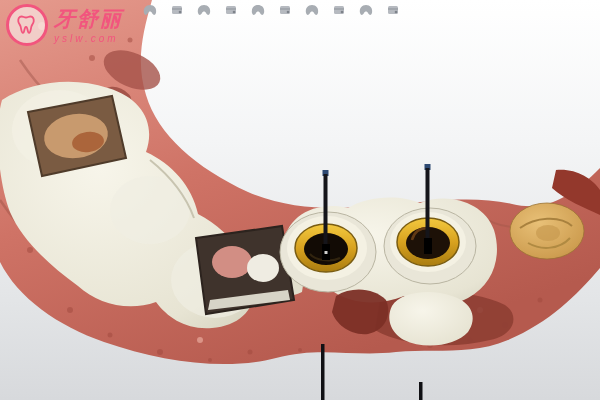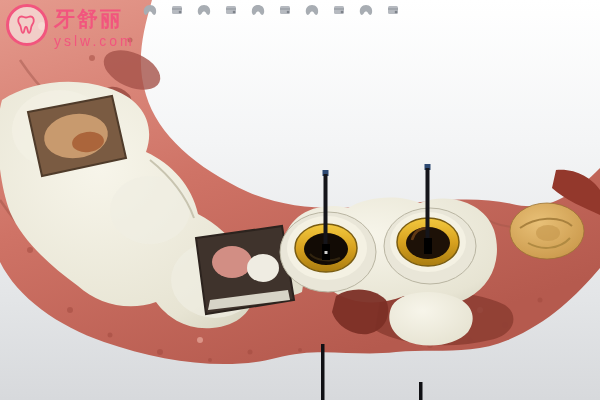--- a/index.html
+++ b/index.html
@@ -2,28 +2,28 @@
 <html style="--brand: #f2557e;"><head>
 <meta charset="utf-8">
 <style>
   html,body{margin:0;padding:0;background:#888;}
   .stage{
     position:relative;width:600px;height:400px;overflow:hidden;
     background:linear-gradient(180deg,#ffffff 0%,#f4f5f6 35%,#e3e5e7 75%,#d7d9dc 100%);
     font-family:"Liberation Sans",sans-serif;
   }
   
-  .watermark{position:absolute;top:4px;left:6px;z-index:6;display:flex;align-items:flex-start;gap:6px;}
+  .watermark{position:absolute;top:4px;left:6px;z-index:6;display:flex;align-items:flex-start;gap:6px;font-style:italic;}
   .logo-circle{
     width:36px;height:36px;border:3px solid var(--brand,#f2557e);border-radius:50%;
     display:flex;align-items:center;justify-content:center;background:rgba(255,255,255,.55);
   }
   .wm-text{display:flex;flex-direction:column;line-height:1;}
   .brand-name{font-size:21px;font-weight:bold;color:var(--brand,#f2557e);letter-spacing:2px;margin-top:4px;}
-  .brand-site{font-size:14px;color:var(--brand,#f2557e);letter-spacing:3px;margin-top:5px;}
+  .brand-site{font-size:10px;color:var(--brand,#f2557e);letter-spacing:3px;margin-top:5px;}
   
   .toolbar{
     position:absolute;top:0;left:140px;height:20px;z-index:5;
     display:flex;align-items:center;gap:7px;
   }
   .tool{
     width:20px;height:18px;display:flex;align-items:center;justify-content:center;
     border-radius:2px;cursor:pointer;
   }
   

